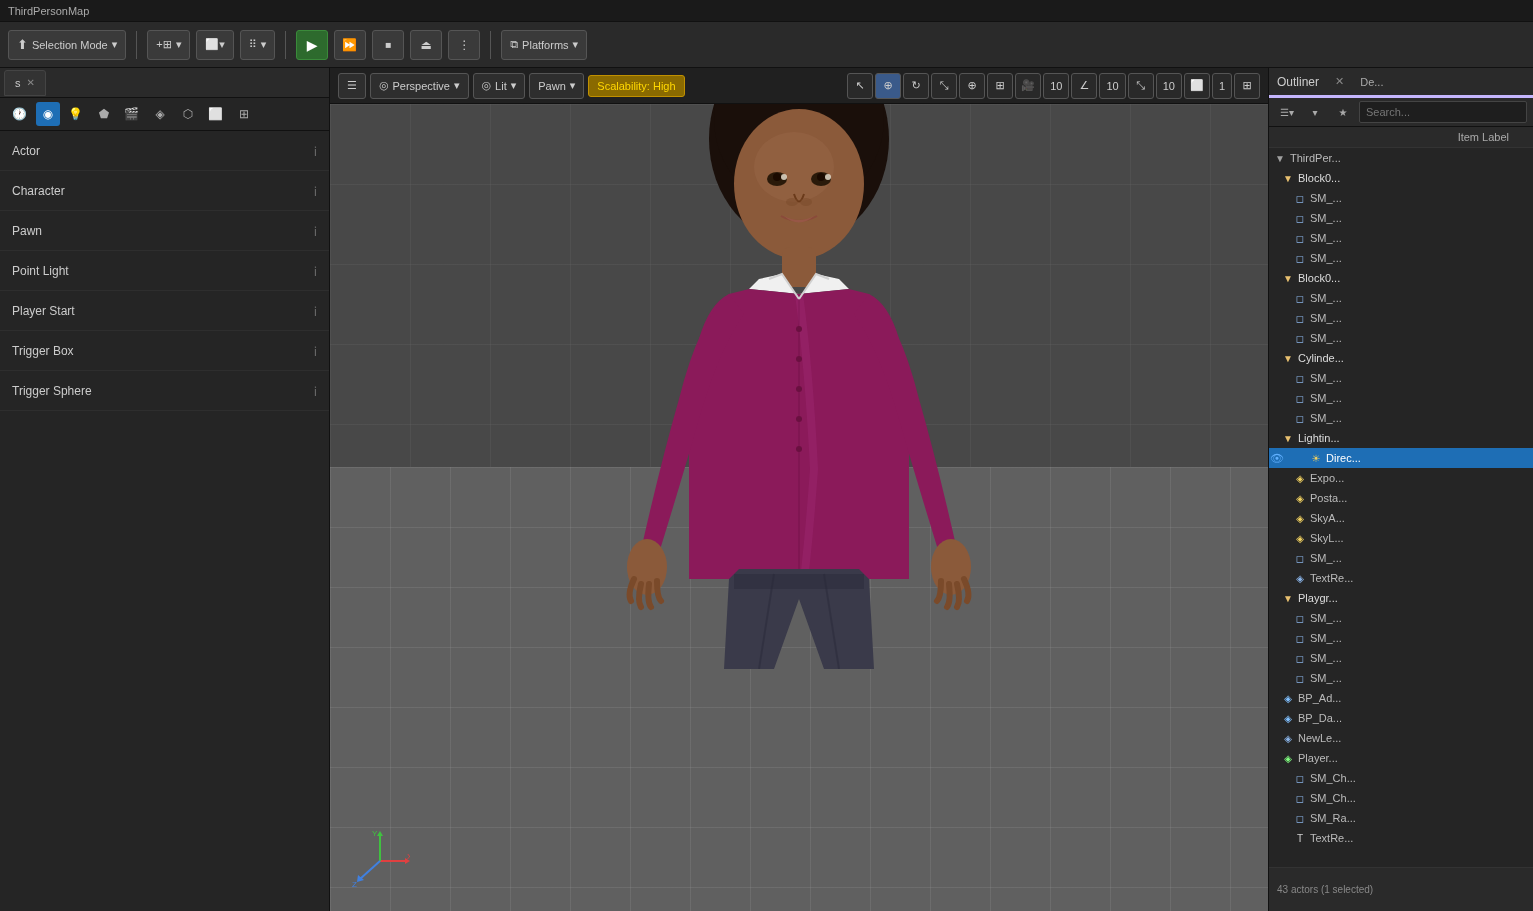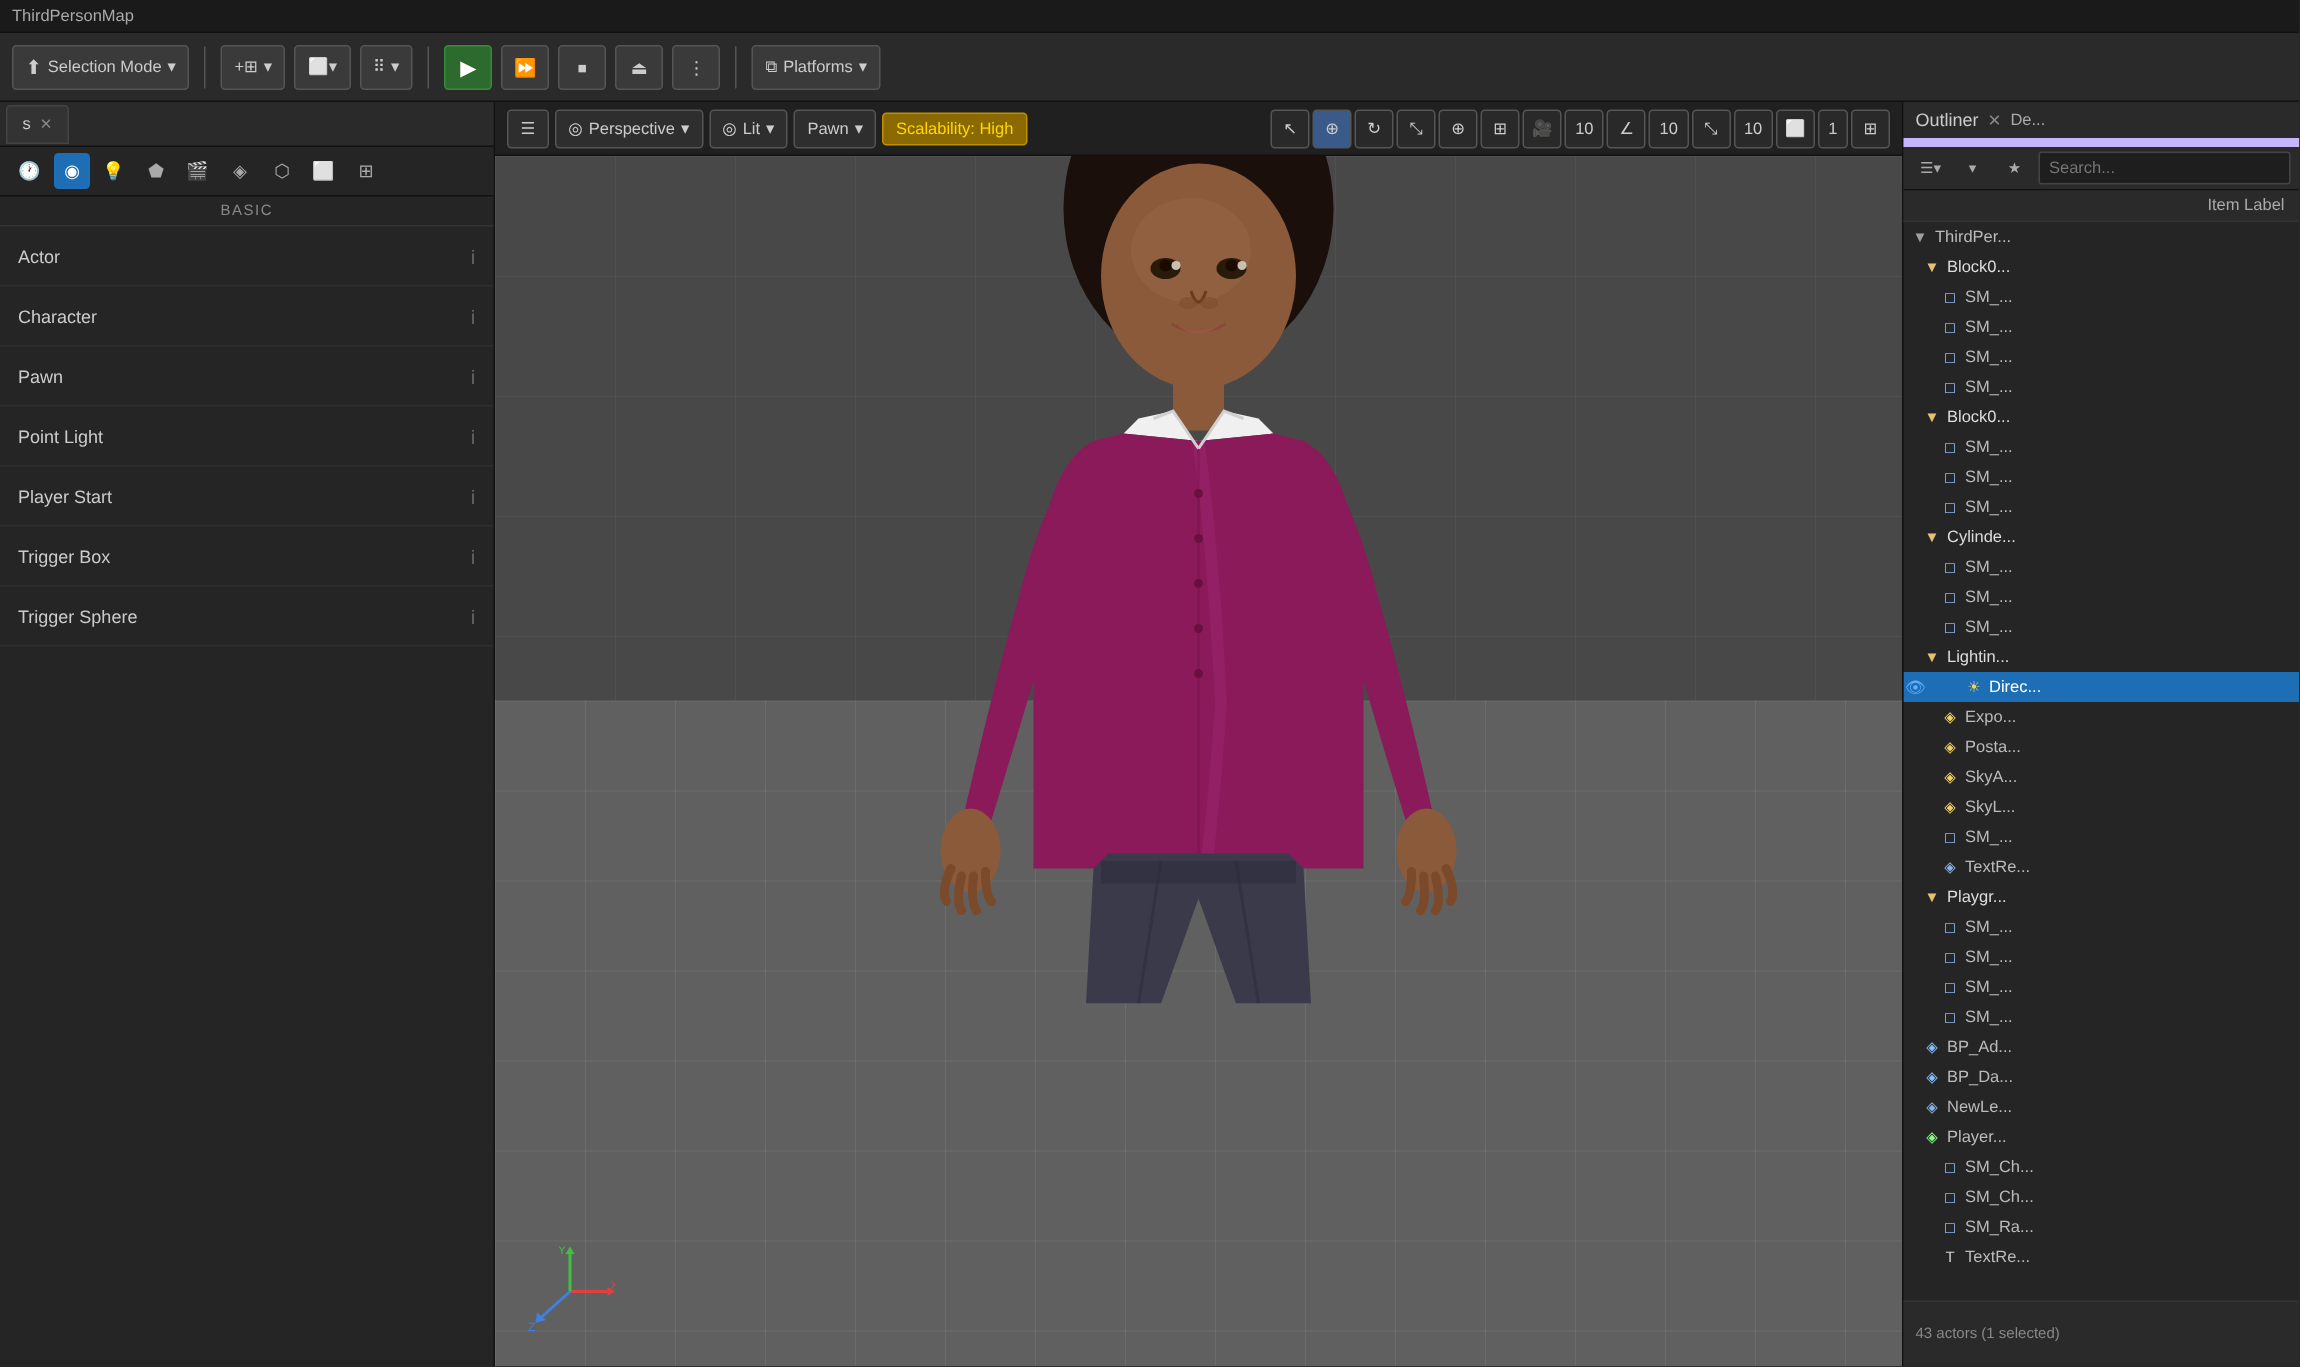--- a/index.html
+++ b/index.html
@@ -358,23 +358,23 @@
       display: flex;
       flex-direction: column;
       flex-shrink: 0;
     }
 
     .right-panel-header {
       background: #2a2a2a;
       height: 30px;
       display: flex;
       align-items: center;
-      border-bottom: 6px solid #c4b5fd;
+      border-bottom: 3px solid #c4b5fd;
       padding: 0 8px;
-      gap: 6px;
+      gap: 16px;
     }
 
     .outliner-close {
       color: #888;
       cursor: pointer;
       font-size: 11px;
     }
 
     .outliner-search-toolbar {
       display: flex;
@@ -392,21 +392,21 @@
       color: #ccc;
       font-size: 11px;
       height: 22px;
       padding: 0 6px;
       border-radius: 2px;
     }
 
     .col-header {
       color: #aaa;
       font-size: 11px;
-      padding: 4px 10px;
+      padding: 4px 24px;
       border-bottom: 1px solid #333;
       background: #2a2a2a;
       display: flex;
       align-items: center;
       justify-content: flex-end;
     }
 
     .outliner-tree {
       flex: 1;
       overflow-y: auto;
@@ -544,21 +544,20 @@
       <div class="icon-btn active" title="All Classes">◉</div>
       <div class="icon-btn" title="Lights">💡</div>
       <div class="icon-btn" title="Shapes">⬟</div>
       <div class="icon-btn" title="Cinematics">🎬</div>
       <div class="icon-btn" title="Visuals">◈</div>
       <div class="icon-btn" title="Navigation">⬡</div>
       <div class="icon-btn" title="Volumes">⬜</div>
       <div class="icon-btn" title="All">⊞</div>
     </div>
 
-    <div class="category-label">BASIC</div>
 
     <div class="class-list" id="class-list">
         <div class="class-item">
       <span class="class-item-name">Actor</span>
       <span class="class-item-help">ℹ</span>
     </div>
         <div class="class-item">
       <span class="class-item-name">Character</span>
       <span class="class-item-help">ℹ</span>
     </div>

